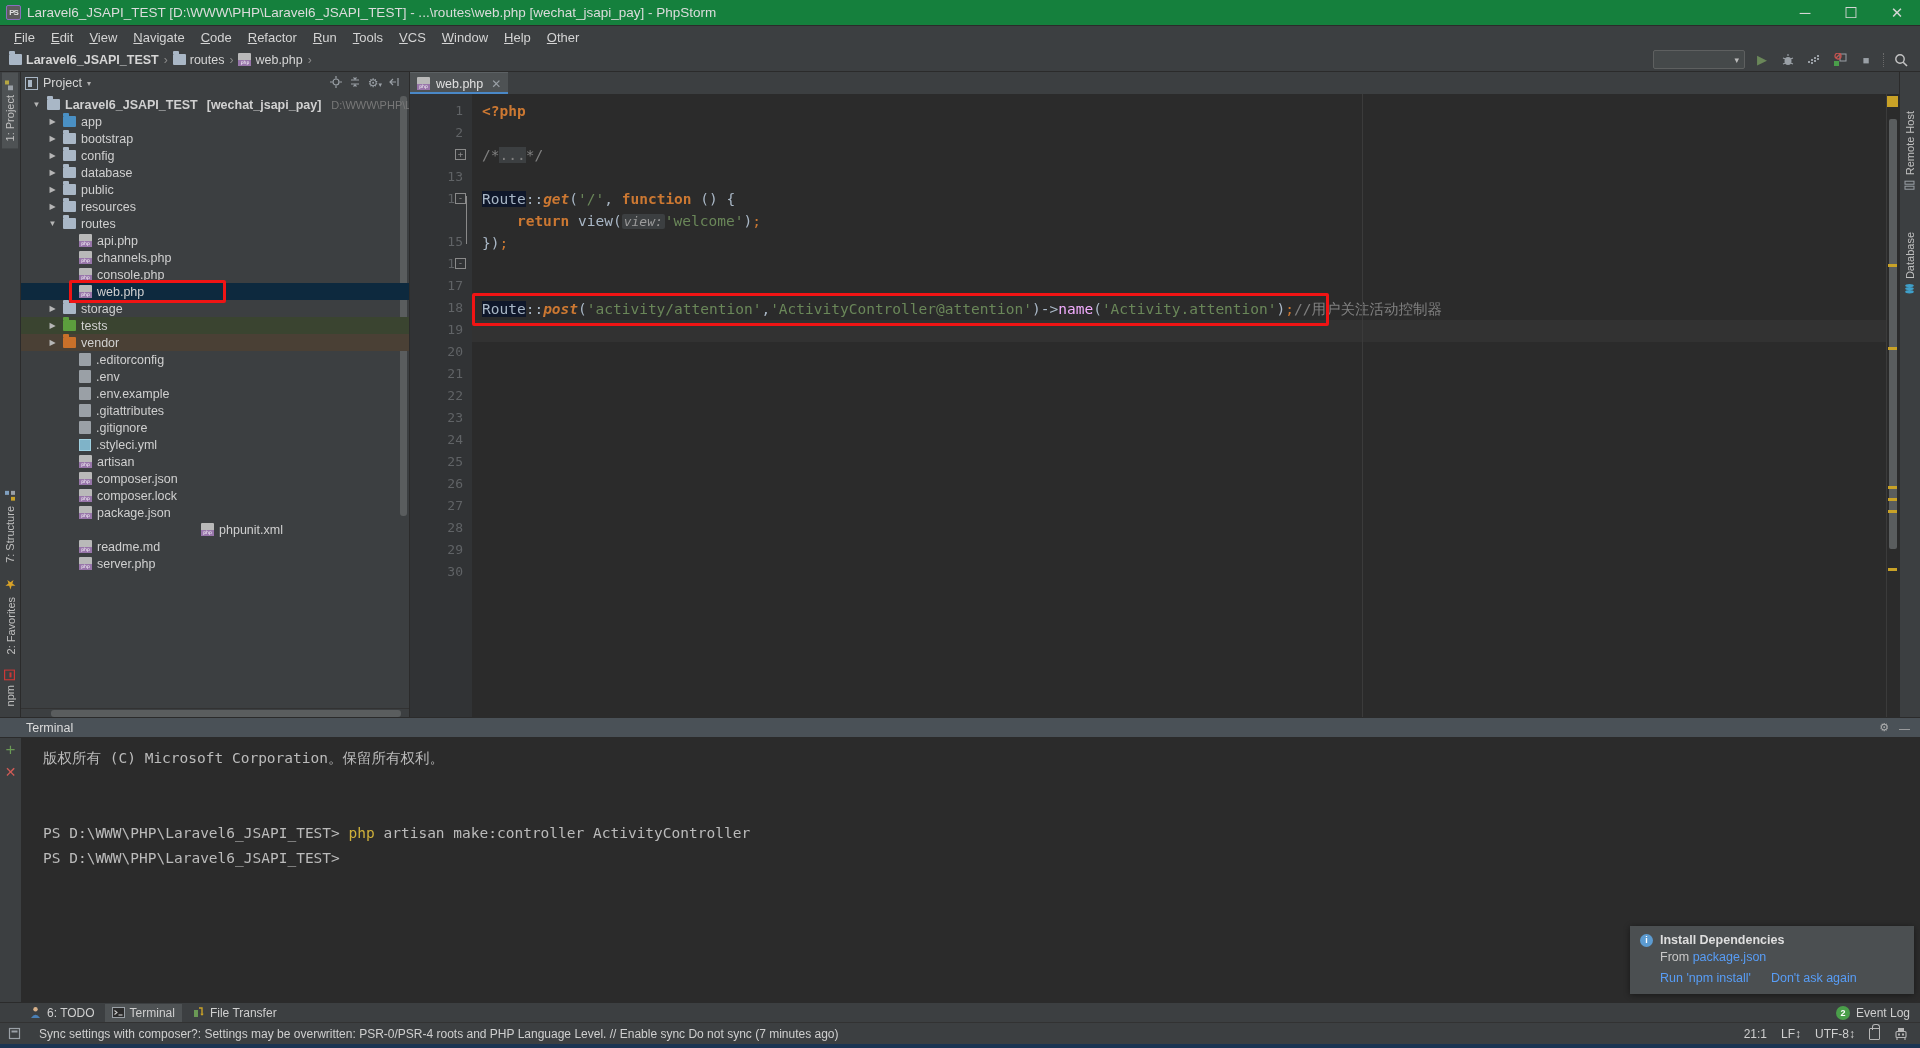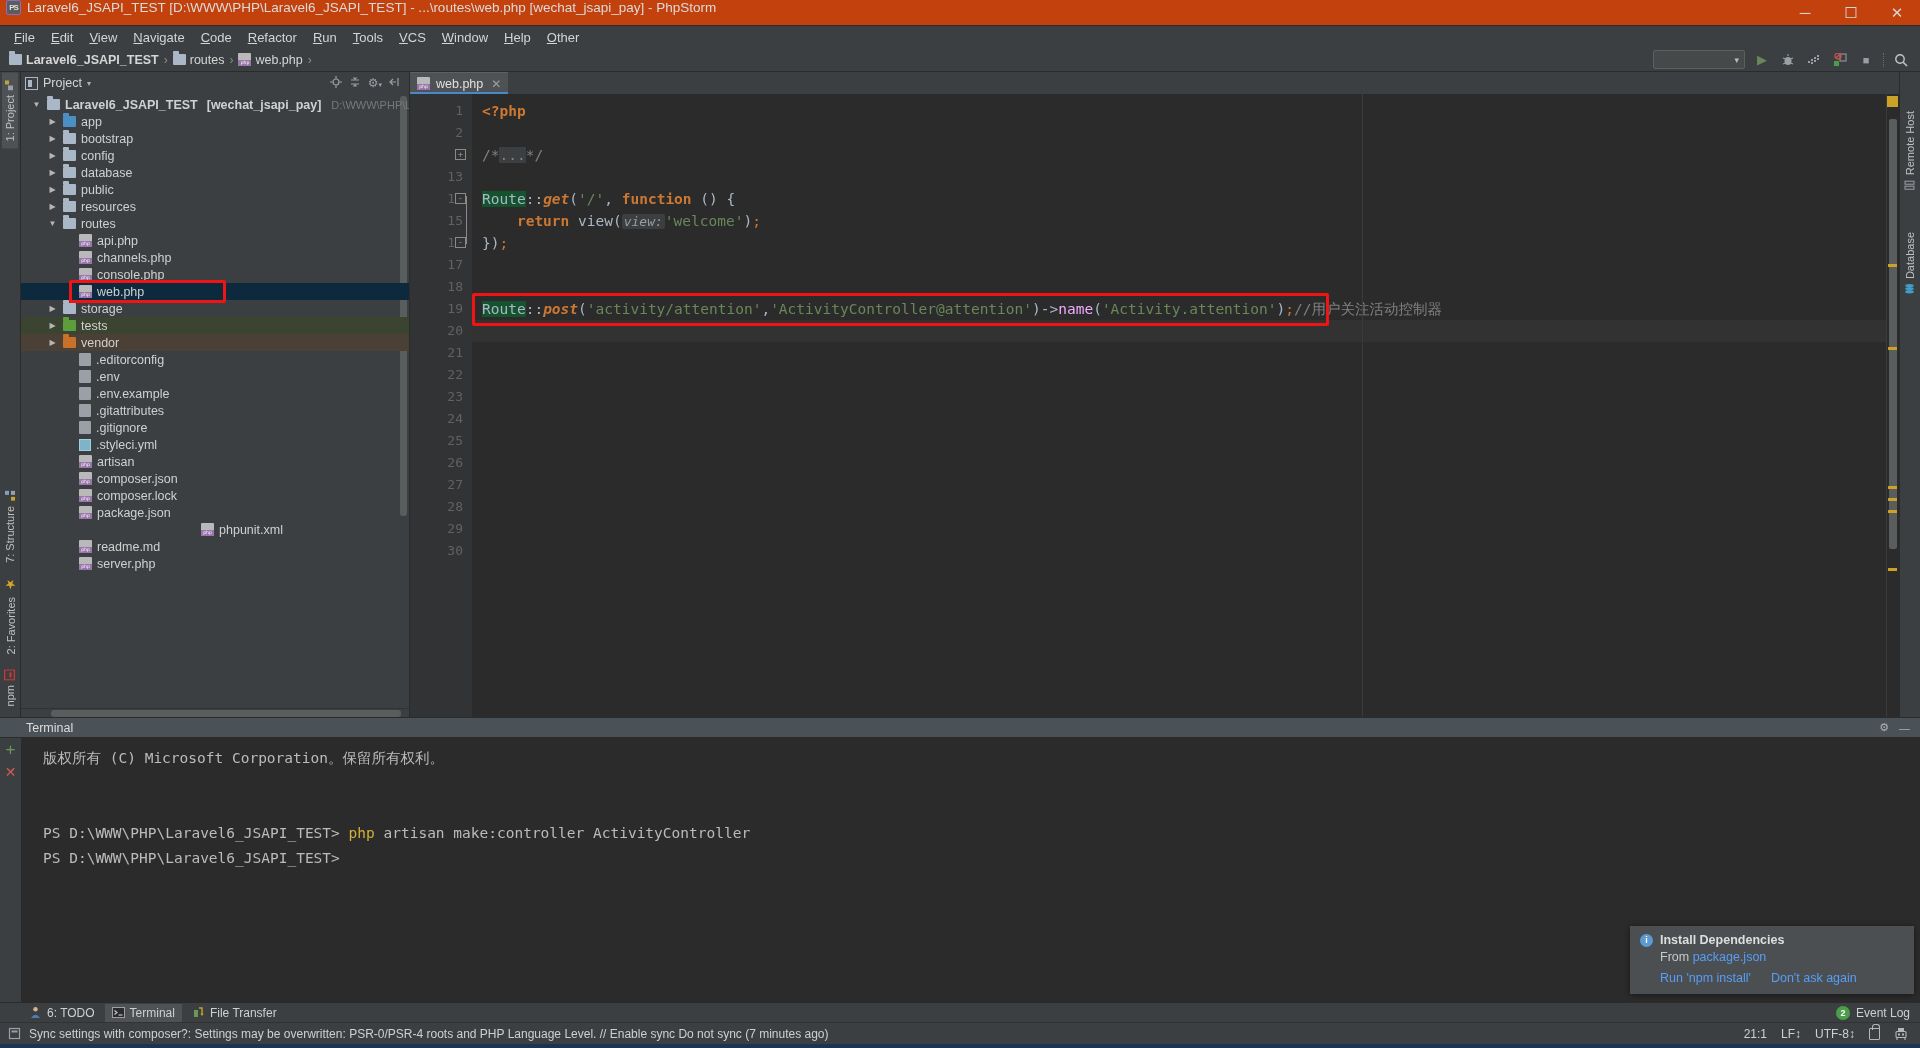--- a/index.html
+++ b/index.html
@@ -7,21 +7,21 @@
     width:1920px; height:1048px; overflow:hidden;
     background:#3c3f41;
     font-family:"Liberation Sans", sans-serif;
     font-size:13px; color:#bbbbbb;
     -webkit-font-smoothing:antialiased;
   }
   .app{position:relative;width:1920px;height:1048px;display:flex;flex-direction:column;}
 
   
   .titlebar{
-    height:26px;background:#c2410c;display:flex;align-items:flex-start;
+    height:26px;background:#15803d;display:flex;align-items:center;
     border-bottom:1px solid #2b2b2b;flex:none;
   }
   .tb-icon{
     width:15px;height:15px;margin-left:6px;margin-right:6px;flex:none;
     background:#5c5c5c;border:1px solid #8a6fbf;border-radius:2px;
     font-size:8px;color:#e0e0e0;display:flex;align-items:center;justify-content:center;
     font-weight:bold;letter-spacing:-1px;
   }
   .tb-title{font-size:13.5px;color:#dcdcdc;white-space:nowrap;}
   .tb-btns{margin-left:auto;display:flex;height:100%;}
@@ -107,21 +107,21 @@
   .fold{position:absolute;right:6px;width:11px;height:11px;}
   .fold-box{border:1px solid #8a8a8a;color:#8a8a8a;font-size:9px;line-height:9px;text-align:center;
             background:#313335;}
 
   .code{flex:1;position:relative;padding-top:6px;font-family:"DejaVu Sans Mono",monospace;
         font-size:14.5px;overflow:hidden;}
   .cl{height:22px;line-height:22px;white-space:pre;padding-left:10px;}
   .ccur{background:#323232;}
   .kw{color:#cc7832;font-weight:bold;}
   .kw-i{color:#cc7832;font-style:italic;font-weight:bold;}
-  .cls-hl{background:#14532d;color:#a9b7c6;}
+  .cls-hl{background:#0f172a;color:#a9b7c6;}
   .str{color:#6a8759;}
   .pun{color:#a9b7c6;}
   .semi{color:#cc7832;}
   .cmt{color:#808080;}
   .fn{color:#f0abfc;}
   .hint{background:#3c3f41;color:#9b9b9b;font-style:italic;font-size:13px;padding:0 2px;border-radius:2px;}
   .folddots{background:#3c3f41;color:#808080;}
 
   .redbox{position:absolute;border:3px solid #f01414;border-radius:2px;pointer-events:none;}
 
@@ -163,21 +163,21 @@
   .notif-acts{margin:7px 0 0 20px;display:flex;gap:20px;font-size:12.5px;}
 
   
   .toolwin-bar{height:20px;background:#3c3f41;display:flex;align-items:center;padding-left:22px;gap:3px;flex:none;
                border-top:1px solid #2b2b2b;}
   .tw{display:flex;align-items:center;gap:5px;padding:2px 7px;font-size:12px;color:#cfcfcf;white-space:nowrap;}
   .tw.sel{background:#4e5254;}
   .tw-right{margin-left:auto;display:flex;align-items:center;gap:6px;padding-right:10px;font-size:12px;color:#cfcfcf;}
   .badge{width:14px;height:14px;border-radius:50%;background:#4a9e4a;color:#fff;font-size:9px;
          display:flex;align-items:center;justify-content:center;font-weight:bold;}
-  .statusbar{height:22px;background:#3c3f41;display:flex;align-items:center;padding-left:8px;gap:8px;flex:none;
+  .statusbar{height:22px;background:#3c3f41;display:flex;align-items:center;padding-left:8px;gap:18px;flex:none;
              border-top:1px solid #323232;font-size:12px;color:#cfcfcf;}
   .sb-right{margin-left:auto;display:flex;align-items:center;gap:14px;padding-right:12px;}
   .lock{width:11px;height:12px;border:1.4px solid #b6b6b6;border-radius:1px;position:relative;}
   .lock:before{content:"";position:absolute;top:-5px;left:2px;width:6px;height:5px;border:1.4px solid #b6b6b6;
                border-bottom:none;border-radius:3px 3px 0 0;}
   .taskbar{height:4px;background:#1b3452;flex:none;}
 </style>
 </head>
 <body>
 
@@ -488,21 +488,21 @@
           <span class="x">✕</span>
         </div>
       </div>
       <div class="edit-area">
         <div class="gutter" id="gutter">
             <div class="gln" style="position: relative;">1</div>
             <div class="gln" style="position: relative;">2</div>
             <div class="gln" style="position: relative;">3<span class="fold fold-box" style="top: 5px;">+</span></div>
             <div class="gln" style="position: relative;">13</div>
             <div class="gln" style="position: relative;">14<span class="fold fold-box" style="top: 5px;">-</span></div>
-            <div class="gln" style="position: relative;">15</div>
+            <div class="gln" style="position: relative; margin-top: 21px;">15</div>
             <div class="gln" style="position: relative;">16<span class="fold fold-box" style="top: 5px;">-</span></div>
             <div class="gln" style="position: relative;">17</div>
             <div class="gln" style="position: relative;">18</div>
             <div class="gln" style="position: relative;">19</div>
             <div class="gln" style="position: relative;">20</div>
             <div class="gln" style="position: relative;">21</div>
             <div class="gln" style="position: relative;">22</div>
             <div class="gln" style="position: relative;">23</div>
             <div class="gln" style="position: relative;">24</div>
             <div class="gln" style="position: relative;">25</div>

